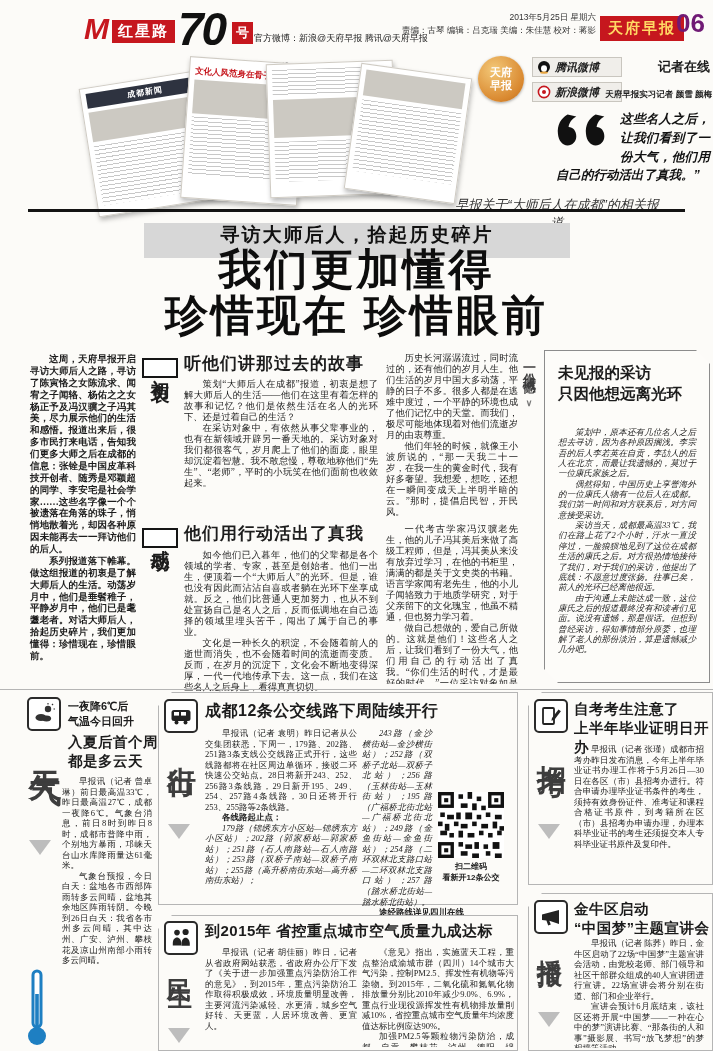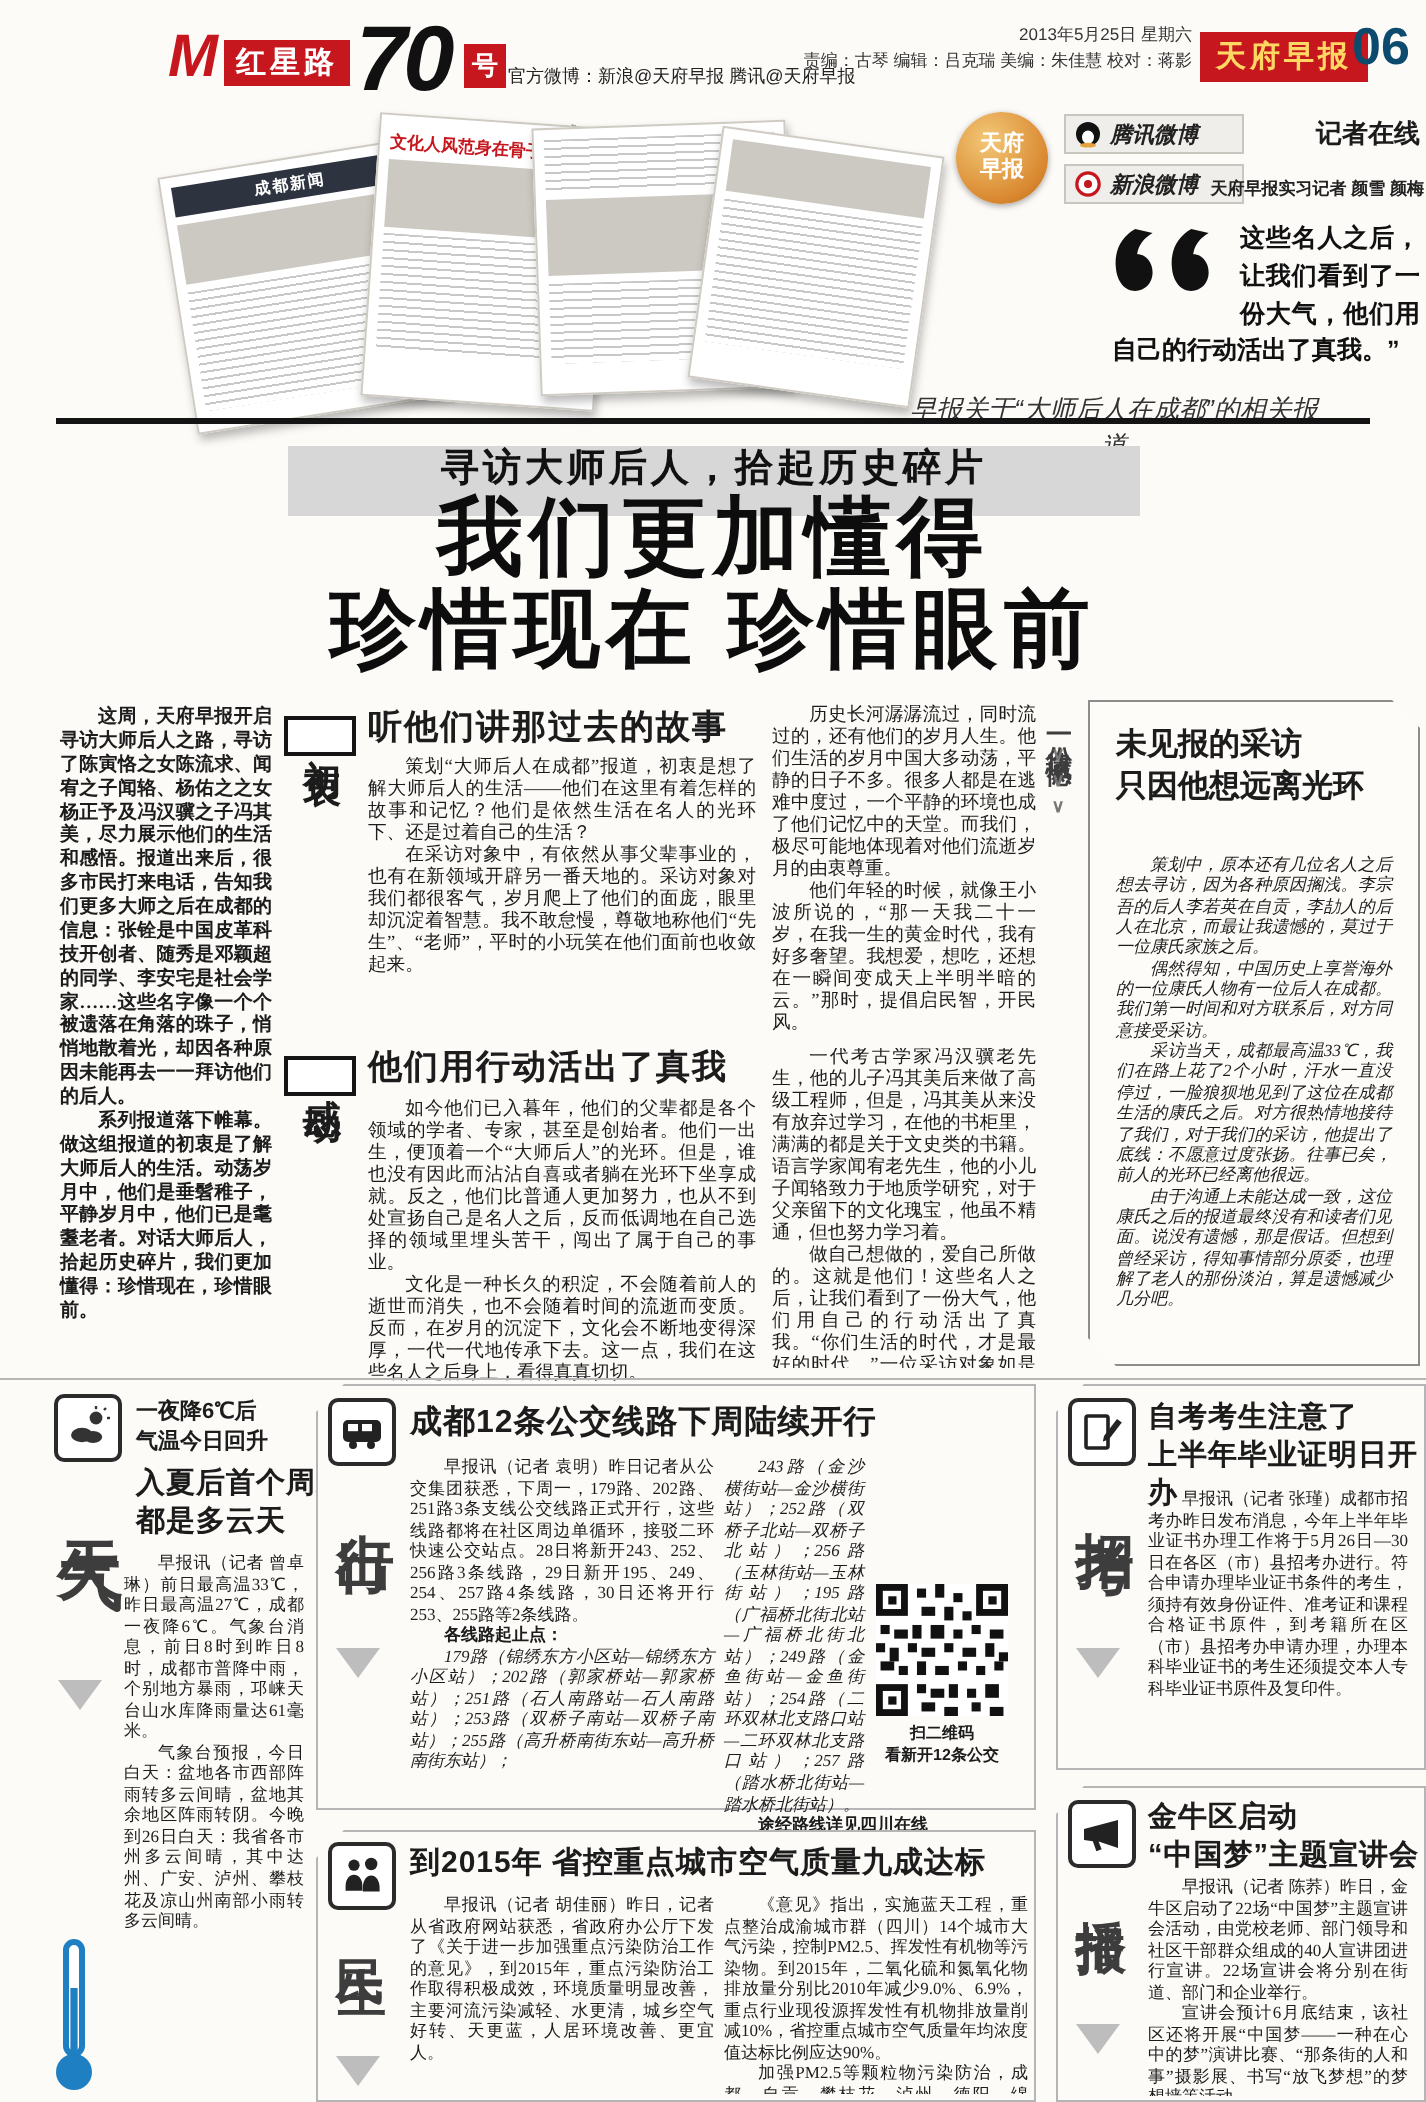--- a/index.html
+++ b/index.html
@@ -7,21 +7,21 @@
         font-family:"Liberation Sans",sans-serif;color:#1c1c1c;margin:0 auto;}
   .abs{position:absolute;}
   
   .logo-m{font-size:30px;font-weight:900;color:#c6171e;font-style:italic;}
   .logo-box{background:#c6171e;color:#ffffff;font-weight:900;padding:2px 6px;font-size:15px;letter-spacing:2px;}
   .logo-70{font-size:46px;font-weight:900;color:#111;font-style:italic;letter-spacing:-2px;}
   .logo-hao{background:#c6171e;color:#fff;font-weight:900;padding:2px 4px;font-size:13px;}
   .hd-small{font-size:9px;font-weight:700;color:#222;}
   .hd-right{font-size:8.5px;color:#333;text-align:right;line-height:1.5;}
   .paper-box{background:#c6171e;color:#ffd864;font-weight:900;font-size:15px;padding:3px 8px;letter-spacing:2px;}
-  .page-no{font-size:26px;font-weight:900;color:#0c4a6e;}
+  .page-no{font-size:26px;font-weight:900;color:#701a75;}
   
   .card{position:absolute;background:#fff;border:1px solid #cfcbc3;box-shadow:1px 3px 5px rgba(0,0,0,.28);padding:5px;overflow:hidden;}
   .fakelines{background:repeating-linear-gradient(to bottom,#9b9b9b 0 1px,transparent 1px 4px);opacity:.55;}
   .fakeblock{background:#ccc9c2;}
   .masthead{background:#2e3340;color:#fff;font-size:8px;font-weight:700;text-align:center;padding:2px 0;letter-spacing:1px;}
   .card-headline{color:#c6171e;font-size:8.5px;font-weight:800;line-height:1.25;margin:3px 0;}
   .collage-caption{font-size:13px;font-style:italic;color:#333;text-align:center;}
   
   .brand-circle{width:46px;height:46px;border-radius:50%;background:radial-gradient(circle at 35% 30%,#f3c878,#d9882f 70%,#b86a1d);
     color:#fff;font-weight:900;font-size:11px;display:flex;flex-direction:column;align-items:center;justify-content:center;line-height:1.15;box-shadow:0 1px 3px rgba(0,0,0,.35);}
@@ -128,21 +128,21 @@
   <div class="abs weibo-bar" style="left:532px;top:82px;">
     <svg width="14" height="14" viewBox="0 0 14 14">
         <circle cx="7" cy="7" r="5.6" fill="#fff" stroke="#c6171e" stroke-width="1.6"></circle>
         <circle cx="7" cy="7" r="2" fill="#c6171e"></circle>
       </svg>
     <span>新浪微博</span>
   </div>
   <div class="abs reporter-online" style="left:628px;top:58px;width:82px;text-align:right;">记者在线</div>
   <div class="abs reporters" style="left:604px;top:89px;width:108px;text-align:right;">天府早报实习记者 颜雪 颜梅</div>
 
-  <div class="abs quote-wrap" style="left:556px;top:110px;width:154px;">
+  <div class="abs quote-wrap" style="left:556px;top:110px;width:154px;font-style:italic;">
     <svg class="quote-svg" width="58" height="36" viewBox="0 0 60 36">
       <path fill="#111" d="M12 2C5 6 1 13 2 22c.6 7 4.5 12 10 12 5 0 9-4 9-9.5S17.5 15 13 15c.5-4.5 3.5-8.5 8-11L12 2z"></path>
       <path fill="#111" d="M41 2c-7 4-11 11-10 20 .6 7 4.5 12 10 12 5 0 9-4 9-9.5S46.5 15 42 15c.5-4.5 3.5-8.5 8-11L41 2z"></path>
     </svg>
     <span>这些名人之后，让我们看到了一份大气，他们用自己的行动活出了真我。”</span>
   </div>
 
   <div class="abs rule" style="left:28px;top:209px;width:657px;height:3px;"></div>
   <div class="abs kicker" style="left:144px;top:223px;width:426px;height:35px;">寻访大师后人，拾起历史碎片</div>
   <div class="abs headline" style="left:0;top:247px;width:713px;">

